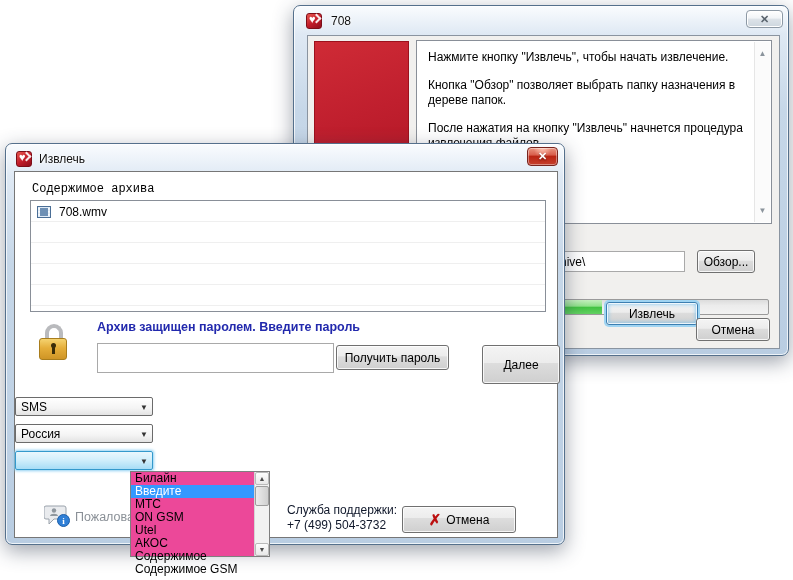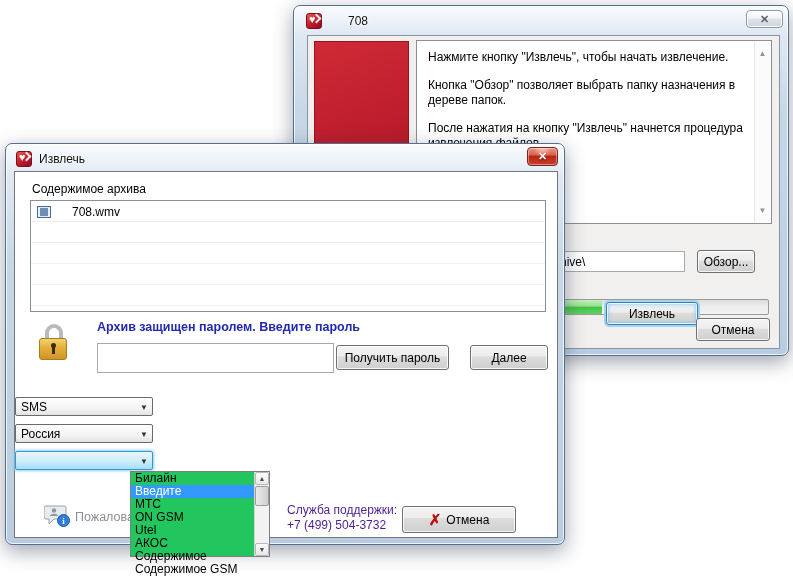--- a/index.html
+++ b/index.html
@@ -68,52 +68,52 @@
               overflow:hidden; }
   .progress-fill { height:100%; width:63%;
               background:linear-gradient(180deg,#c4efbe 0%,#8fe28a 45%,#41c241 50%,#63d163 100%); }
 
   
   #dlg { left:5px; top:143px; width:560px; height:402px; z-index:10; }
   #dlg .client { left:8px; top:27px; width:544px; height:367px; background:#ffffff; border:1px solid #767676; }
   .listbox { position:absolute; left:15px; top:28px; width:516px; height:112px; background:#fff;
              border:1px solid #898f98;
              background-image:repeating-linear-gradient(180deg, transparent 0 20px, #efefef 20px 21px); }
-  .file-row { display:flex; align-items:center; gap:21px; padding:4px 0 0 6px; font-size:12px; }
+  .file-row { display:flex; align-items:center; gap:8px; padding:4px 0 0 6px; font-size:12px; }
   .lock { position:absolute; left:24px; top:152px; width:30px; height:42px; }
   .lock .shackle { width:18px; height:16px; margin:0 auto; border:4px solid #b9babd; border-bottom:none;
                    border-radius:9px 9px 0 0; background:transparent; }
   .lock .body { width:28px; height:22px; margin-top:-2px; border:1px solid #a97d1c; border-radius:3px;
                 background:linear-gradient(180deg,#f5d370 0%,#e5ae3a 45%,#cf9526 100%); position:relative; }
   .lock .keyhole { position:absolute; left:11px; top:4px; width:5px; height:5px; border-radius:50%;
                    background:#3a2c08; }
   .lock .keyhole::after { content:""; position:absolute; left:1px; top:4px; width:3px; height:7px; background:#3a2c08; }
   .pwd-title { position:absolute; left:82px; top:148px; font-size:12.5px; font-weight:bold; color:#2229ad; }
   .pwd-input { left:82px; top:171px; width:237px; height:30px; }
   .row-label { position:absolute; left:17px; font-size:12px; }
-  .dropdown { position:absolute; left:115px; top:299px; width:140px; height:86px; background:#22c55e;
+  .dropdown { position:absolute; left:115px; top:299px; width:140px; height:86px; background:#ec4899;
               border:1px solid #7f7f7f; z-index:30; font-size:12px; }
   .dd-item { height:13px; line-height:13px; padding-left:4px; white-space:nowrap; }
   .dd-item.selected { background:#3399ff; color:#fff; }
   .dd-scroll { position:absolute; right:0; top:0; bottom:0; width:15px; background:#f2f2f2; border-left:1px solid #d5d5d5; }
   .dd-btn { position:absolute; left:0; width:14px; height:13px; text-align:center; line-height:12px; font-size:7px;
             color:#4c4c4c; border:1px solid #b9b9b9; border-radius:2px;
             background:linear-gradient(180deg,#fdfdfd,#e8e8e8); }
   .dd-thumb { position:absolute; left:0; top:14px; width:14px; height:20px; border:1px solid #9d9d9d; border-radius:2px;
             background:linear-gradient(90deg,#ececec,#cfcfcf); }
   .complain { position:absolute; left:60px; top:338px; color:#8a9097; font-size:12.5px; }
   .bubble-icon { position:absolute; left:29px; top:332px; }
-  .support { position:absolute; left:272px; top:331px; font-size:12px; color:#4c1d95; line-height:15px; }
+  .support { position:absolute; left:272px; top:331px; font-size:12px; color:#0f172a; line-height:15px; }
   .x-mark { color:#bb0f0f; font-weight:bold; font-size:15px; line-height:10px; }
 </style>
 </head>
 <body>
 
 <div class="win" id="bgwin">
-  <div class="titlebar" style="padding-left:12px; gap:26px;">
+  <div class="titlebar" style="padding-left:12px; gap:9px;">
     <div class="app-icon"></div>
     <div class="title-text">708</div>
   </div>
   <div class="close-lite" style="left:452px; top:4px;">✕</div>
 
   <div class="client">
     <div class="red-panel"></div>
 
     <div class="textbox">
       <p>Нажмите кнопку "Извлечь", чтобы начать извлечение.</p>
@@ -140,21 +140,21 @@
 </div>
 
 <div class="win" id="dlg">
   <div class="titlebar" style="padding-left:10px; gap:7px;">
     <div class="app-icon"></div>
     <div class="title-text">Извлечь</div>
   </div>
   <div class="close-red" style="left:521px; top:3px;">✕</div>
 
   <div class="client">
-    <div style="position:absolute; left:17px; top:10px;">Содержимое архива</div>
+    <div style="position:absolute; left:17px; top:10px;font-family:Liberation Mono, monospace;">Содержимое архива</div>
 
     <div class="listbox">
       <div class="file-row">
         <svg width="14" height="14" viewBox="0 0 14 14">
           <rect x="0.5" y="1.5" width="13" height="11" fill="#dfeaf6" stroke="#4a6e96"></rect>
           <rect x="3" y="3" width="8" height="8" fill="#6d8fb4"></rect>
           <rect x="1.5" y="3" width="1.2" height="1.6" fill="#fff"></rect>
             <rect x="1.5" y="6" width="1.2" height="1.6" fill="#fff"></rect>
           <rect x="1.5" y="9" width="1.2" height="1.6" fill="#fff"></rect>
           <rect x="11.3" y="3" width="1.2" height="1.6" fill="#fff"></rect>
@@ -167,21 +167,21 @@
 
     <div class="lock">
       <div class="shackle"></div>
       <div class="body">
           <div class="keyhole"></div>
         </div>
     </div>
     <div class="pwd-title">Архив защищен паролем. Введите пароль</div>
     <div class="input pwd-input"></div>
     <div class="btn" style="left:321px; top:173px; width:113px; height:25px;">Получить пароль</div>
-    <div class="btn" style="left:455px; top:173px; width:78px; height:25px;">Далее</div>
+    <div class="btn" style="left:467px; top:173px; width:78px; height:39px;">Далее</div>
 
     <div class="row-label" style="top:228px;">Способ получения</div>
     <div class="combo" style="top:225px;">
       <span>SMS</span>
       <span class="arr">▼</span>
     </div>
 
     <div class="row-label" style="top:255px;">Страна</div>
     <div class="combo" style="top:252px;">
       <span>Россия</span>

